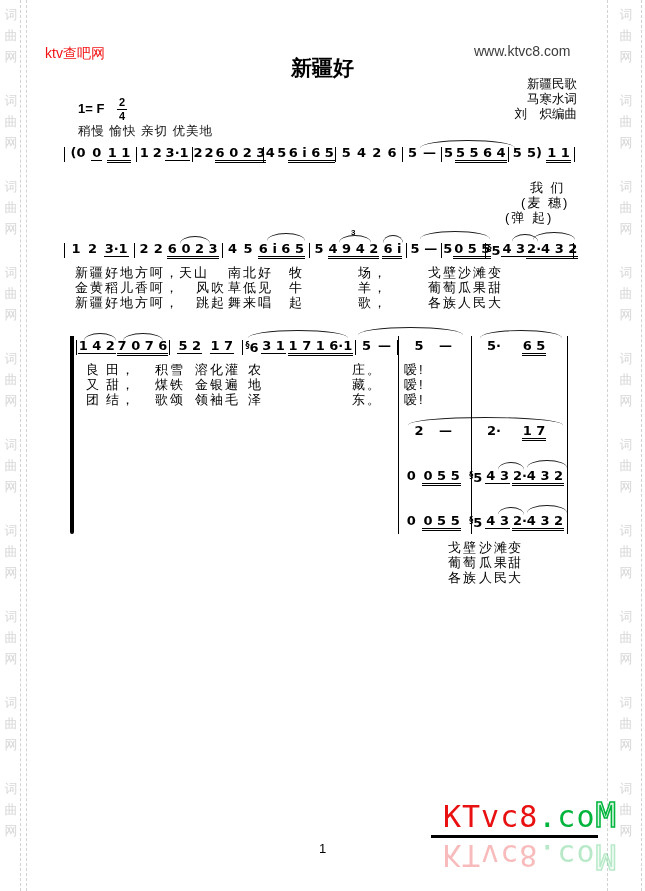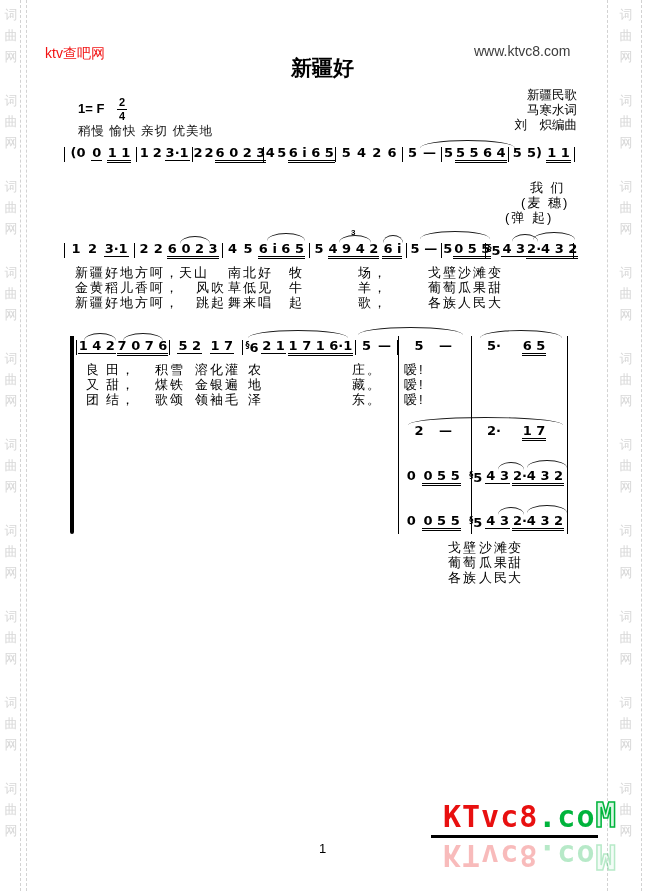--- a/index.html
+++ b/index.html
@@ -15,21 +15,21 @@
   
   .site-name{left:45px;top:38px;color:#f21414;font-size:14px;text-decoration:none;}
   .site-url{left:474px;top:36px;color:#3c3c3c;font-size:14px;}
   .title{left:0;width:645px;top:54px;text-align:center;font-size:21px;font-weight:bold;margin:0;}
   .keyrow{left:78px;top:90px;font-size:13px;font-weight:bold;}
   .frac{display:inline-block;text-align:center;vertical-align:middle;margin-left:9px;
         font-size:11px;line-height:11px;}
   .frac .ftop{display:block;border-bottom:1px solid #000;padding:0 2px 1px;}
   .frac .fbot{display:block;padding-top:1px;}
   .tempo{left:78px;top:116px;font-size:12.5px;color:#111;letter-spacing:1px;}
-  .credits{right:68px;top:81px;text-align:right;font-size:12.5px;line-height:15px;}
+  .credits{right:68px;top:70px;text-align:right;font-size:12.5px;line-height:15px;}
   
   .mline{position:absolute;display:flex;align-items:flex-start;height:18px;
          font-family:"DejaVu Sans",sans-serif;font-size:13px;font-weight:bold;white-space:nowrap;}
   .measure{display:flex;justify-content:space-evenly;align-items:flex-start;min-width:0;}
   .bar{width:1px;background:#000;height:15px;flex:none;margin-top:1px;}
   .tok{line-height:14px;padding:0 1px;}
   .beam1{border-bottom:1.5px solid #000;}
   .beam2{border-bottom:3px double #000;}
   .segno{font-size:8px;vertical-align:4px;}
   .vline{position:absolute;width:1px;background:#000;}
@@ -37,21 +37,21 @@
   .arc{position:absolute;height:7px;border-top:1.4px solid #1a1a1a;
        border-radius:50% 50% 0 0/100% 100% 0 0;}
   .triplet{position:absolute;font-size:8px;font-weight:bold;}
   
   .lyr{position:absolute;left:0;width:645px;height:15px;font-size:13px;}
   .lyr span{position:absolute;letter-spacing:2px;white-space:nowrap;}
   .lyr1{position:absolute;font-size:13px;letter-spacing:2px;white-space:nowrap;}
   
   .pageno{left:0;width:645px;top:834px;text-align:center;font-size:13px;}
   .logo{left:443px;top:791px;font-family:"DejaVu Sans Mono",monospace;
-        font-size:30px;font-weight:bold;letter-spacing:1px;line-height:34px;text-decoration:none;}
+        font-size:30px;font-weight:normal;letter-spacing:1px;line-height:34px;text-decoration:none;}
   .l-red{color:#e81010;}
   .l-green{color:#00b43c;}
   .l-outline{color:#d9f7e4;-webkit-text-stroke:1.5px #00b43c;font-size:34px;}
   .logo-underline{left:431px;top:828px;width:167px;height:3px;background:#000;}
   .reflect{top:831px;transform:scaleY(-1);opacity:0.28;}
 </style>
 </head>
 <body>
 
 <div class="wm" style="left:3px">
@@ -327,21 +327,21 @@
       <span class="tok beam2">7 0 7 6</span>
     </span>
     <span class="bar"></span>
     <span class="measure" style="flex: 7 1 0px;">
       <span class="tok beam1">5 2</span>
       <span class="tok beam1">1 7</span>
     </span>
     <span class="bar"></span>
     <span class="measure" style="flex: 11 1 0px;">
       <span class="tok"><span class="segno">§</span>6</span>
-      <span class="tok beam1">2 1</span>
+      <span class="tok beam1">3 1</span>
       <span class="tok beam2">1 7 1 6·1</span>
     </span>
     <span class="bar"></span>
     <span class="measure" style="flex: 4 1 0px;">
       <span class="tok">5</span>
       <span class="tok">—</span>
     </span>
     <span class="bar"></span>
   </div>
 <div class="arc" style="left:84px;top:333px;width:32px"></div>

